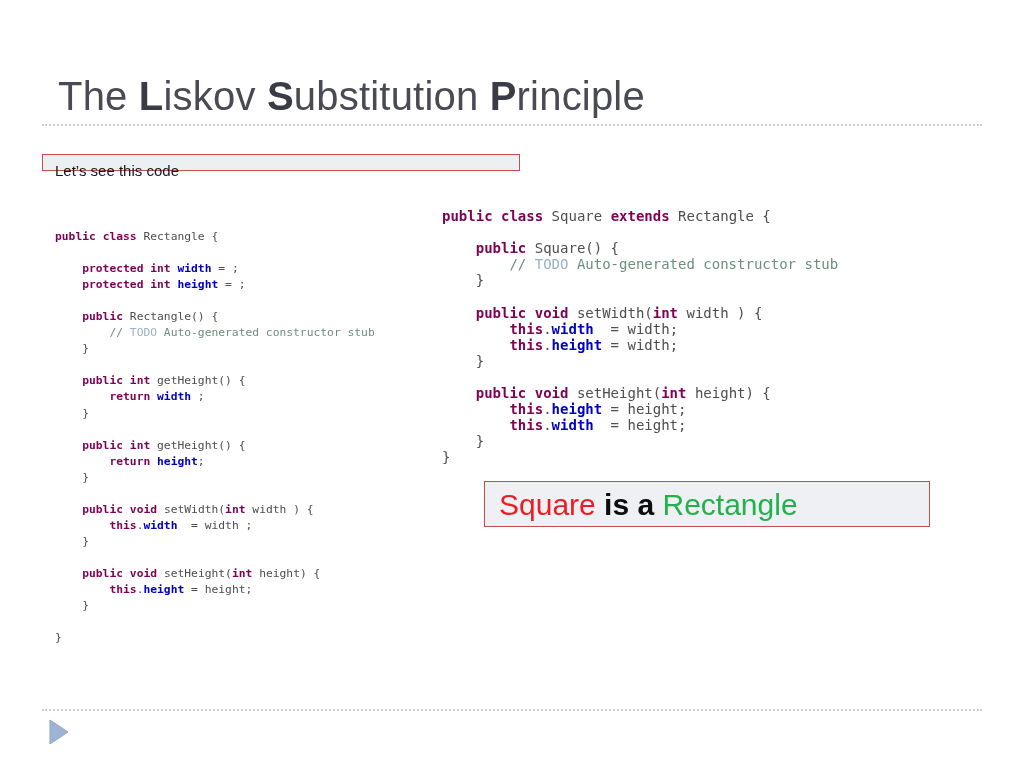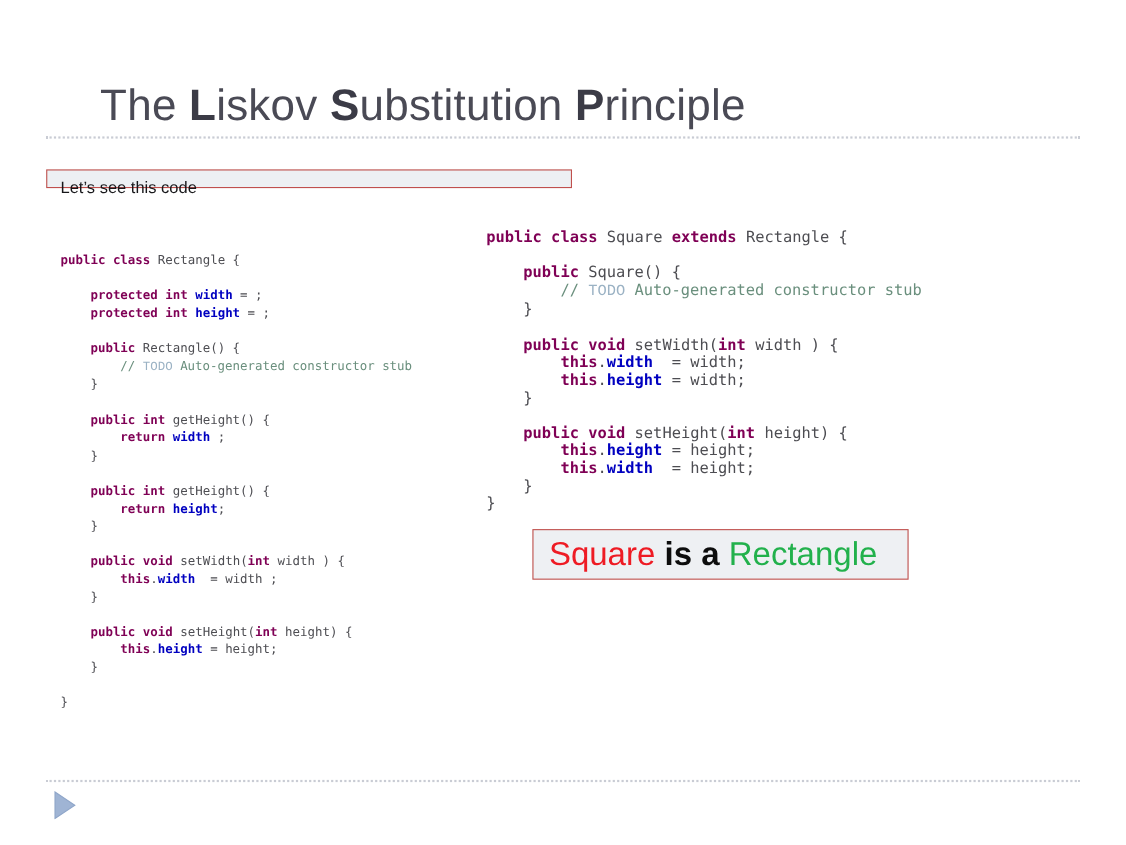--- a/index.html
+++ b/index.html
@@ -21,21 +21,20 @@
     position: absolute;
     left: 58px;
     top: 68px;
     width: 920px;
     font-size: 40px;
     line-height: 56px;
     color: #4a4a55;
     font-weight: normal;
     letter-spacing: 0.2px;
     white-space: nowrap;
-    margin-left: 33px;
   }
   #slide-title .cap {
     font-weight: bold;
     color: #3b3b46;
   }
 
   
   .rule {
     position: absolute;
     left: 42px;
@@ -84,29 +83,29 @@
     left: 442px;
     top: 208px;
     font-size: 14px;
     line-height: 16.1px;
   }
 
   
   .kw   { color: #7f0055; font-weight: bold; }   
   .fld  { color: #0000c0; font-weight: bold; }   
   .cmt  { color: #6a8f7d; }                      
-  .todo { color: #9bb2c4; font-family: Liberation Mono, monospace; }                      
+  .todo { color: #9bb2c4; }                      
   .id   { color: #4d4d52; }                      
 
   
   #statement-box {
     position: absolute;
     left: 484px;
     top: 481px;
-    width: 342px;
+    width: 446px;
     height: 46px;
     box-sizing: border-box;
     background: #eef0f3;
     border: 1px solid #c0504d;
   }
   #statement-box .statement-text {
     position: absolute;
     left: 14px;
     top: 4px;
     font-size: 30px;

